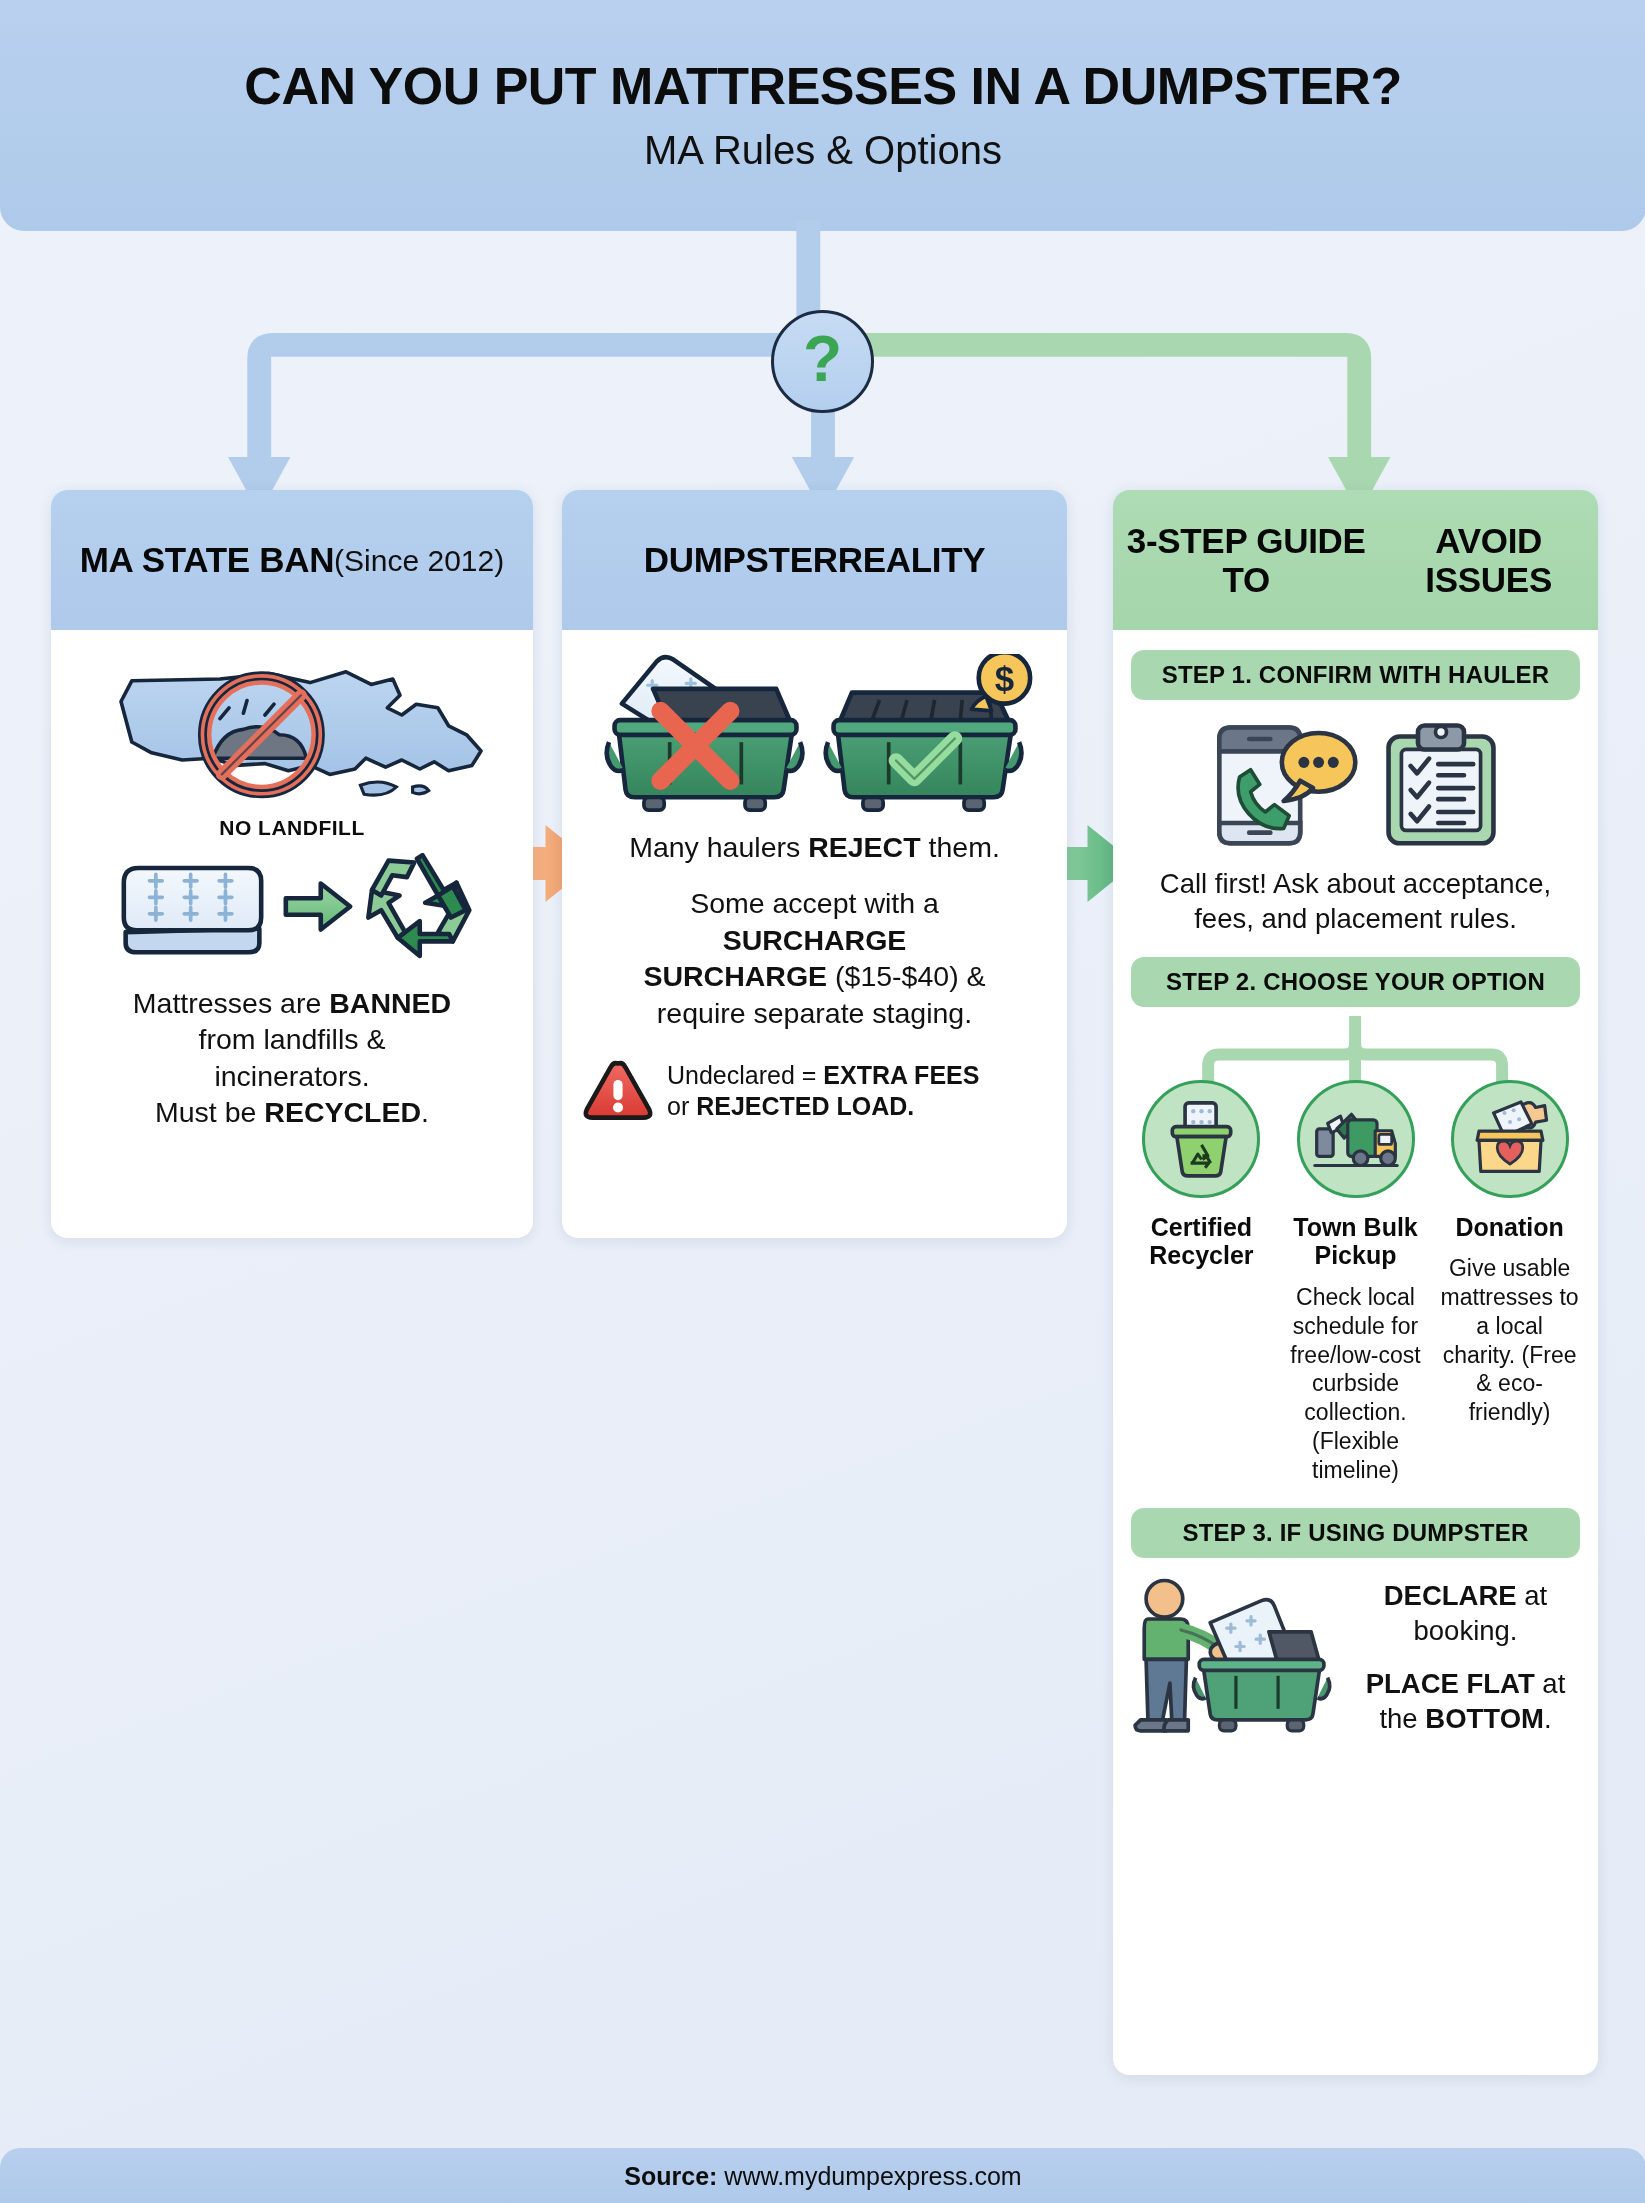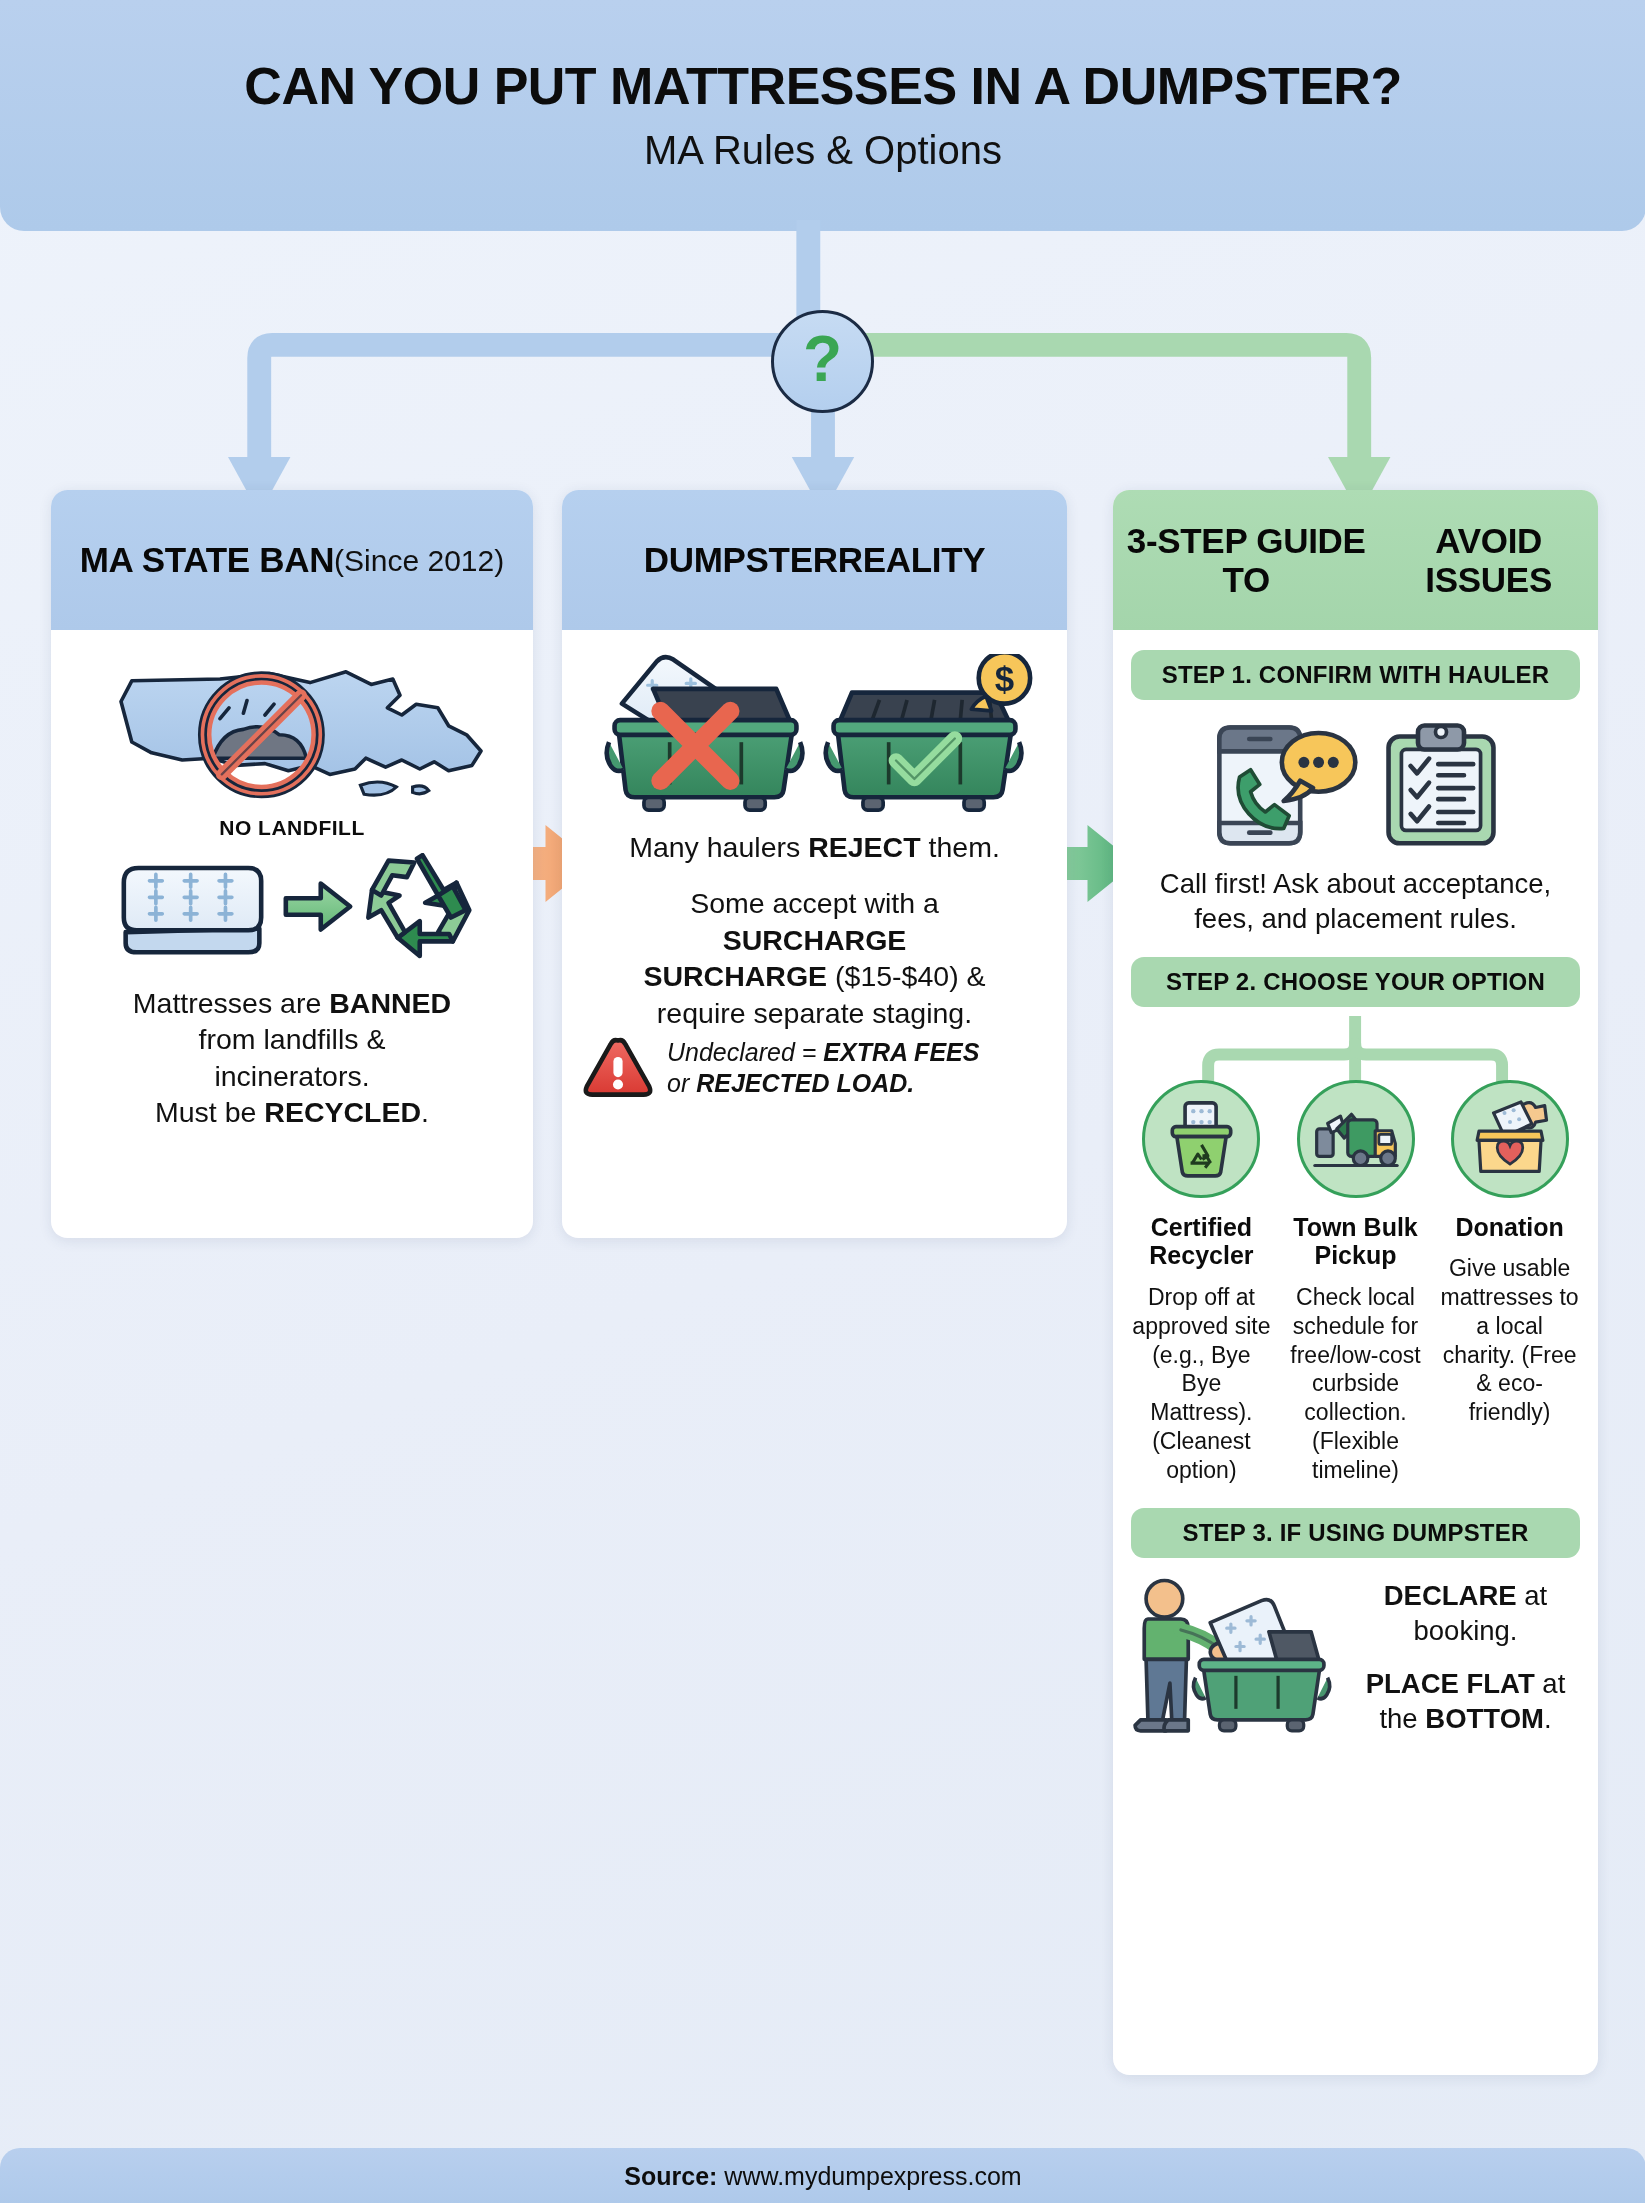--- a/index.html
+++ b/index.html
@@ -73,21 +73,21 @@
   #mattress-row {
     display: flex; align-items: center; justify-content: center; gap: 7.3px;
     margin-top: 13px; height: 108px;
   }
   #card1 .body-text { margin-top: 24px; }
 
   
   #dumpster-row { display: flex; align-items: flex-end; justify-content: center; height: 162px; margin-top: 3.7px; }
   #card2 .line1 { margin-top: 16.5px; font-size: 28.5px; }
   #card2 .line2 { margin-top: 20px; font-size: 28.5px; }
-  #warnrow { display: flex; align-items: center; gap: 13px; margin-top: 4px; text-align: left; font-style: italic; }
+  #warnrow { display: flex; align-items: center; gap: 13px; margin-top: 27px; text-align: left; }
   #warnrow .wtext { font-size: 25px; line-height: 1.25; color: #111; }
 
   
   #card3 .card-body { padding: 20px 18.4px 20px 18.4px; }
   .step-pill {
     background: #a9d8b0; border-radius: 13px;
     font-size: 24px; font-weight: bold; letter-spacing: 0.2px; color: #0b0b0b;
     padding: 11px 24px; text-align: center; width: 100%;
   }
   #step1-icons { display: flex; align-items: center; justify-content: center; gap: 24px; height: 138px; margin-top: 14.7px; }
@@ -424,21 +424,20 @@
             <path d="M13 41 L67 41 L61 80 Q60 84 55 84 L25 84 Q20 84 19 80 Z" fill="#8fd06f" stroke="#2a3442" stroke-width="4" stroke-linejoin="round"></path>
             <g stroke="#1f3b1f" stroke-width="3.4" fill="none" stroke-linejoin="round">
               <path d="M40 50 L47 62 L41 62 M47 62 L41 66"></path>
               <path d="M30 70 L36 60 L40 66"></path>
               <path d="M50 70 L44 60"></path>
               <path d="M28 70 L48 70 L44 75"></path>
             </g>
           </svg>
         </div>
         <div class="opt-title">Certified Recycler</div>
-        <div class="opt-desc">Drop off at approved site (e.g., Bye Bye Mattress). (Cleanest option)</div>
       </div>
 
       <div class="opt">
         <div class="opt-circle">
           <svg width="86" height="64" viewBox="0 0 94 70">
             <rect x="4" y="24" width="18" height="30" rx="3" fill="#7e8b9c" stroke="#2a3442" stroke-width="3.5"></rect>
             <path d="M16 18 L30 10 L34 22 L20 28 Z" fill="#eef4fa" stroke="#2a3442" stroke-width="3.5" stroke-linejoin="round"></path>
             <path d="M26 24 L42 8 L50 18 L34 34 Z" fill="#2e7a4e" stroke="#2a3442" stroke-width="3.5" stroke-linejoin="round"></path>
             <rect x="38" y="14" width="32" height="40" rx="4" fill="#3e9a62" stroke="#2a3442" stroke-width="3.5"></rect>
             <path d="M68 26 L86 26 L90 40 L90 54 L68 54 Z" fill="#f7c65a" stroke="#2a3442" stroke-width="3.5" stroke-linejoin="round"></path>

